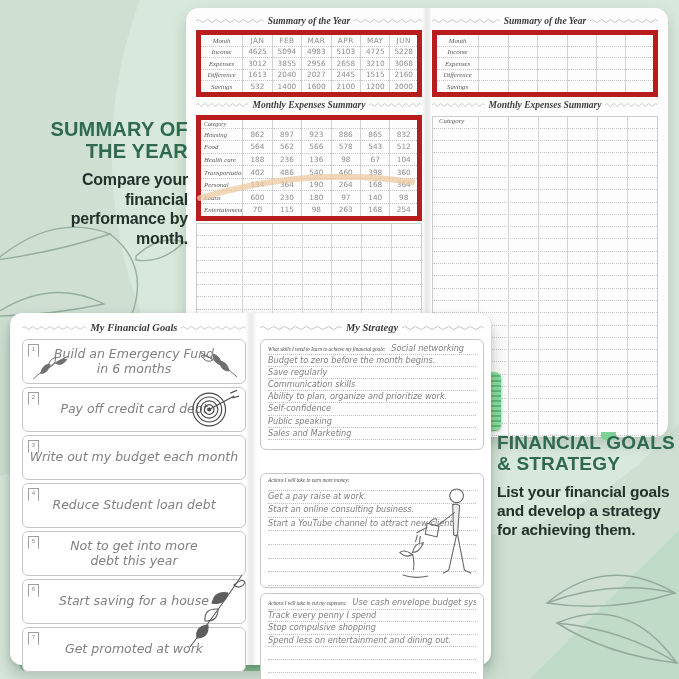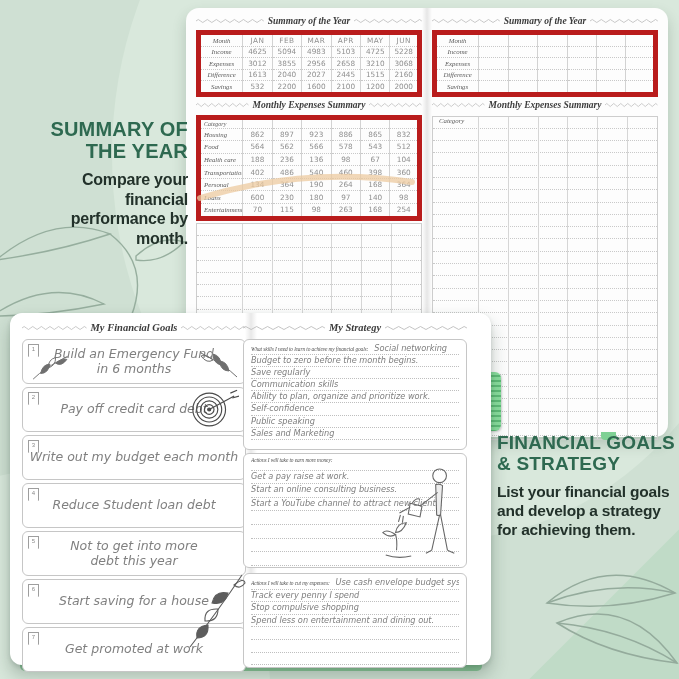--- a/index.html
+++ b/index.html
@@ -51,35 +51,35 @@
         box-shadow:1px 1px 2px rgba(0,0,0,.18);z-index:2;}
   .cover-edge{position:absolute;left:20px;top:659px;width:462px;height:12px;background:#8cc79a;
               border-radius:5px;z-index:2;}
 
   
   .spread-bot{position:absolute;left:10px;top:313px;width:481px;height:352px;background:#ffffff;
               border-radius:12px;z-index:3;
               box-shadow:0 10px 18px rgba(30,55,40,.28),0 2px 4px rgba(30,55,40,.15);}
   .spread-bot .fold{left:235px;width:12px;}
   .bpage{position:absolute;top:6px;bottom:8px;width:224px;}
-  .bpage.lp{left:12px;}  .bpage.rp{left:233px;}
+  .bpage.lp{left:12px;}  .bpage.rp{left:250px;}
   .btitle{font-size:10.5px;}
 
   .goal{position:relative;height:43px;border:1px solid #c6c6c6;border-radius:6px;margin-top:3px;
         display:flex;align-items:center;justify-content:center;text-align:center;background:#fff;}
   .goal-text{font-family:"DejaVu Sans",sans-serif;font-style:italic;font-size:12.5px;line-height:1.15;
              color:#808080;white-space:pre-line;}
   .badge{position:absolute;left:5px;top:4px;width:9px;height:11px;border:1px solid #9e9e9e;background:#fff;
          color:#8a8a8a;font-size:6px;line-height:8px;text-align:center;
          clip-path:polygon(0 0,100% 0,100% 100%,50% 70%,0 100%);}
   .goal-doodle{position:absolute;pointer-events:none;}
 
   .sect{position:relative;border:1px solid #c6c6c6;border-radius:6px;padding:3px 7px 2px;overflow:hidden;background:#fff;}
   .sect.a{height:104px;margin-top:3px;}
-  .sect.b{height:108px;margin-top:3px;}
+  .sect.b{height:108px;margin-top:23px;}
   .sect.c{height:88px;margin-top:5px;}
   .wline{display:flex;align-items:baseline;border-bottom:1px dotted #bfbfbf;overflow:hidden;text-align:right;}
   .a .wline{height:11.1px;} .b .wline{height:12.6px;} .c .wline{height:11.6px;}
   .prompt{font-family:"Liberation Serif",serif;font-style:italic;font-size:5.4px;letter-spacing:-.1px;
           color:#4f4f4f;white-space:nowrap;}
   .hand{font-family:"DejaVu Sans",sans-serif;font-style:italic;font-size:8.2px;color:#7d7d7d;white-space:nowrap;}
   .ans{margin-left:6px;}
 
   
   .callout-left{position:absolute;left:26px;top:118px;width:162px;text-align:right;z-index:4;}
@@ -171,21 +171,21 @@
               <td>1613</td>
               <td>2040</td>
               <td>2027</td>
               <td>2445</td>
               <td>1515</td>
               <td>2160</td>
             </tr>
         <tr>
               <td class="lab">Savings</td>
               <td>532</td>
-              <td>2200</td>
+              <td>1400</td>
               <td>1600</td>
               <td>2100</td>
               <td>1200</td>
               <td>2000</td>
             </tr>
       </tbody>
         </table>
 
       <div class="trow">
         <svg class="sq" viewBox="0 0 120 6" preserveAspectRatio="none">

